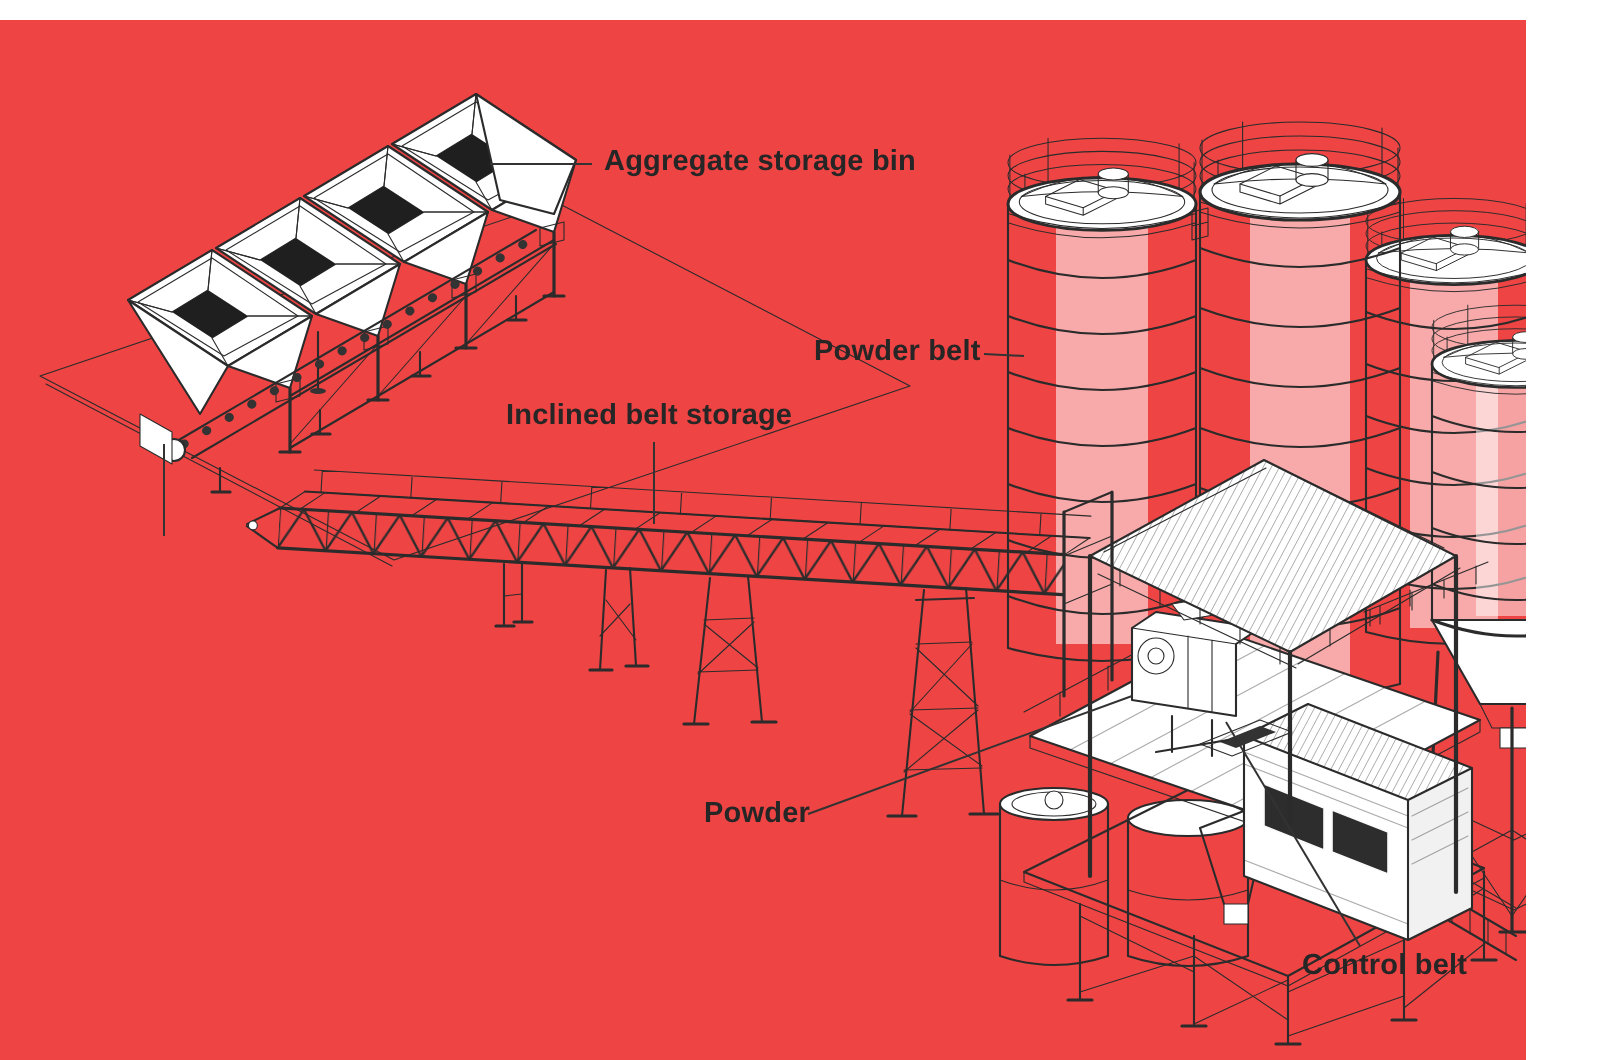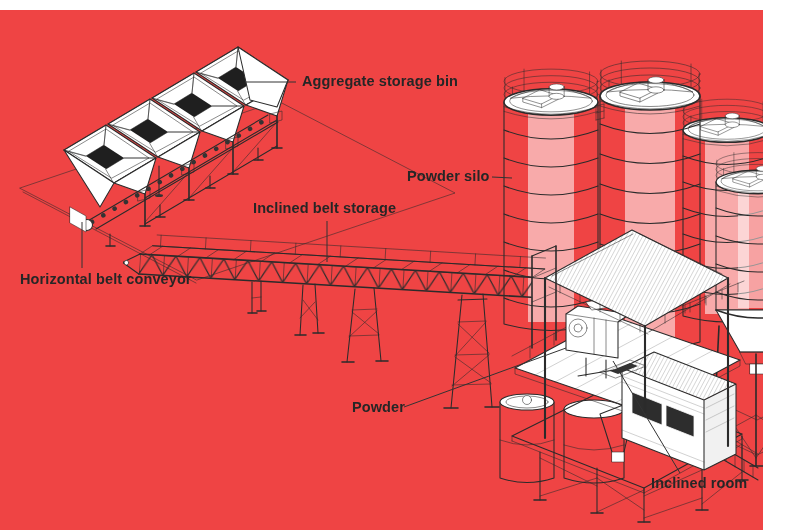--- a/index.html
+++ b/index.html
@@ -272,18 +272,17 @@
     <path class="leader" d="M296,72 L245,72"></path>
     <path class="leader" d="M492,167 L512,168"></path>
     <path class="leader" d="M327,211 L327,252"></path>
     <path class="leader" d="M82,212 L82,258"></path>
     <path class="leader" d="M404,397 L566,338"></path>
     <path class="leader" d="M680,463 L613,351"></path>
   </g>
 </svg>
 
   <div class="lbl" style="left:302px;top:63px">Aggregate storage bin</div>
-  <div class="lbl" style="left:407px;top:158px">Powder silo</div>
+  <div class="lbl" style="left:407px;top:158px">Powder belt</div>
   <div class="lbl" style="left:253px;top:190px">Inclined belt storage</div>
-  <div class="lbl" style="left:20px;top:261px">Horizontal belt conveyor</div>
   <div class="lbl" style="left:352px;top:389px">Powder</div>
-  <div class="lbl" style="left:651px;top:465px">Inclined room</div>
+  <div class="lbl" style="left:651px;top:465px">Control belt</div>
 </div>
 
 </body></html>

